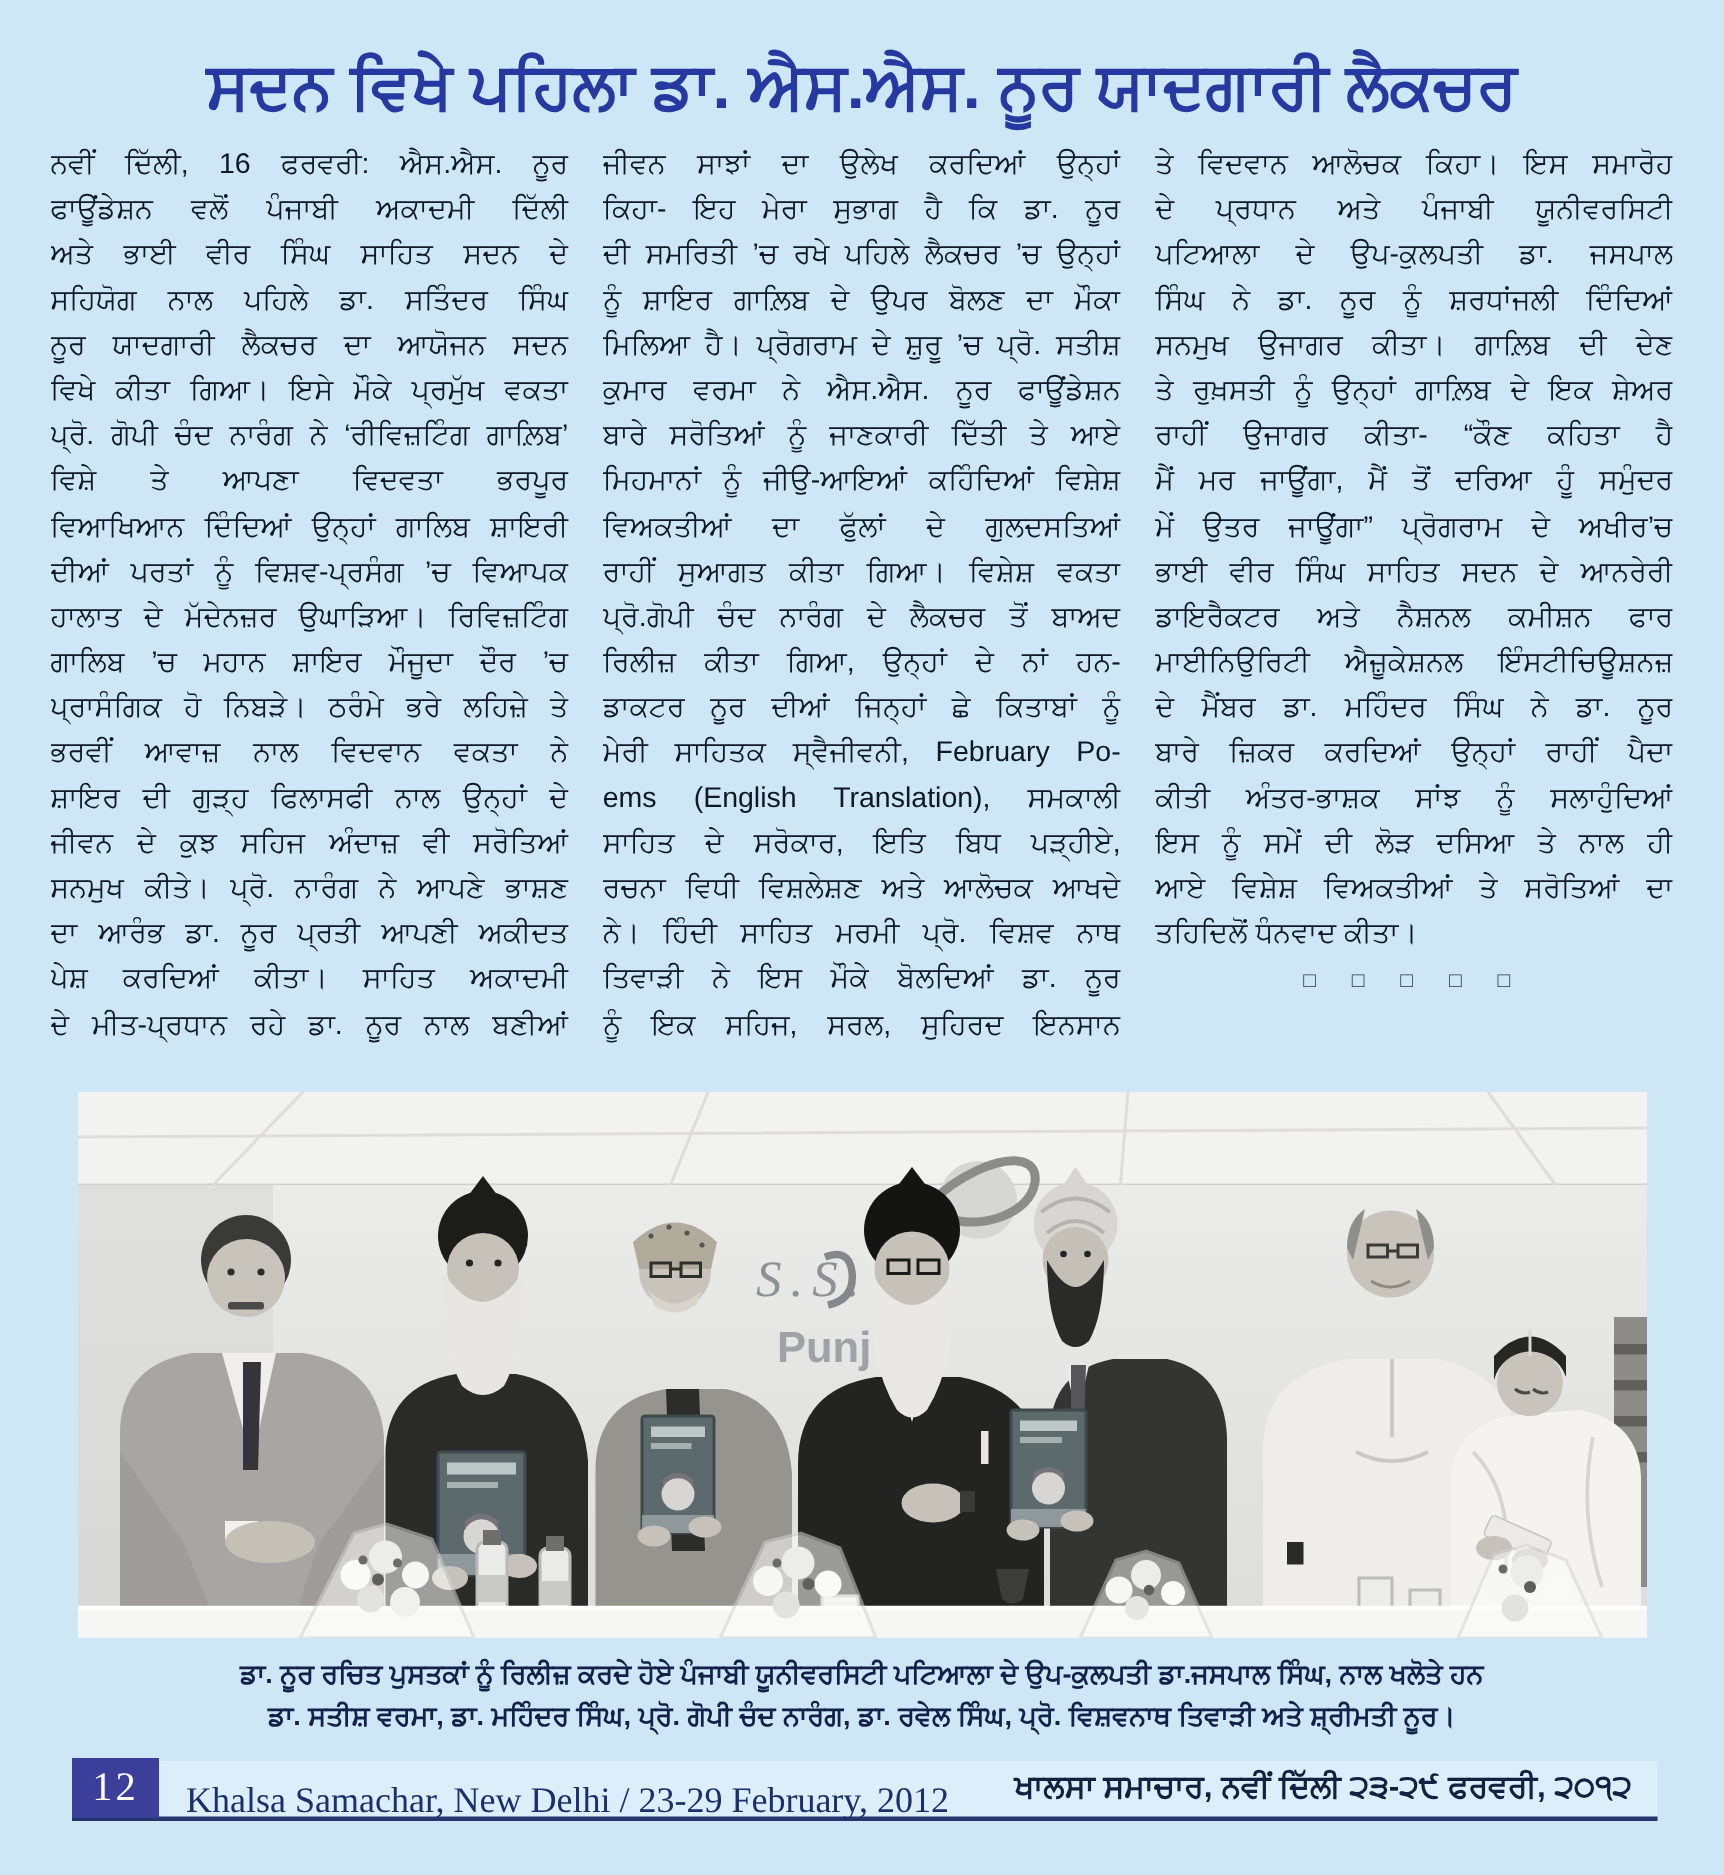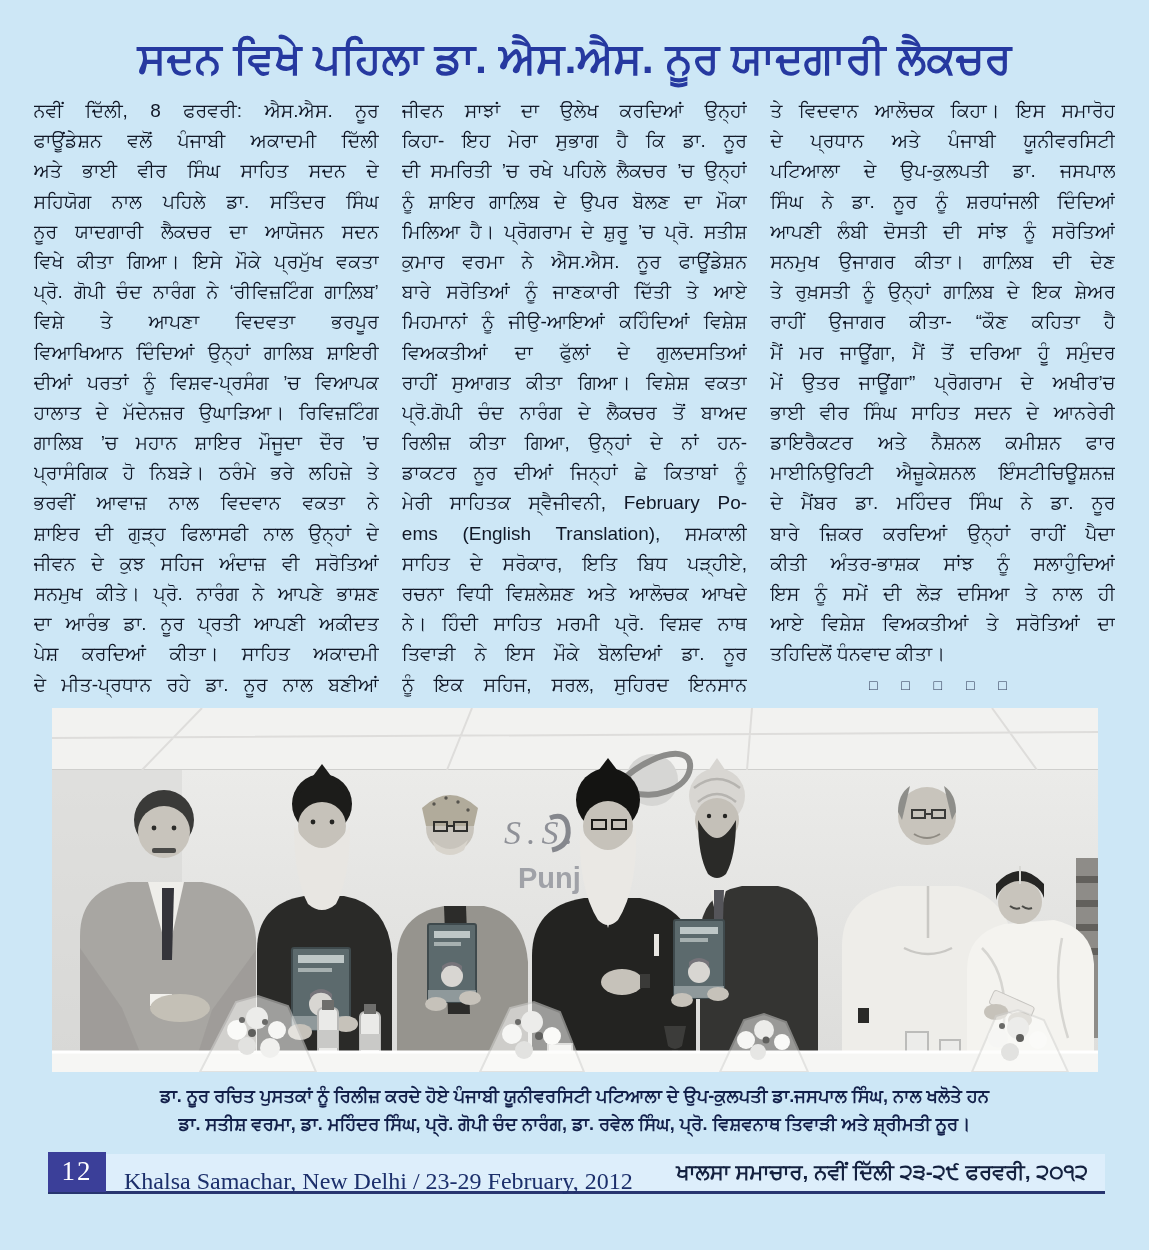--- a/index.html
+++ b/index.html
@@ -21,21 +21,21 @@
   .col{flex:1;font-size:19px;color:var(--body-text);}
   .tline{
     line-height:30.2px;height:30.2px;overflow:hidden;
     text-align:justify;text-align-last:justify;white-space:normal;
   }
   .tline.para-end{text-align-last:left;}
   .end-marker{
     text-align:center;font-size:14px;letter-spacing:10px;
     color:#2a3550;line-height:30px;height:30px;
   }
-  .photo-wrap{width:1046px;height:364px;margin:8px auto 0;overflow:hidden;}
+  .photo-wrap{width:1046px;height:364px;margin:29px auto 0;overflow:hidden;}
   .caption{
     width:1020px;margin:10px auto 0;text-align:center;
     font-weight:bold;font-size:18px;line-height:28px;color:var(--caption);
   }
   .footer{position:relative;height:48px;margin:14px 44px 0 48px;padding-left:44px;}
   .f-strip{position:absolute;left:0;right:0;top:2px;height:37px;background:var(--footer-strip);}
   .f-rule{position:absolute;left:0;right:0;top:39px;height:3px;background:var(--footer-rule);}
   .f-box{
     position:absolute;left:0;top:0;width:58px;height:40px;background:var(--footer-box);
     color:#ffffff;font-family:"Liberation Serif",serif;font-size:27px;
@@ -47,21 +47,21 @@
   }
   .f-pun{position:absolute;right:17px;top:8px;font-size:21px;font-weight:bold;color:#13203f;}
 </style>
 </head>
 <body>
 
 <h1 class="headline">ਸਦਨ ਵਿਖੇ ਪਹਿਲਾ ਡਾ. ਐਸ.ਐਸ. ਨੂਰ ਯਾਦਗਾਰੀ ਲੈਕਚਰ</h1>
 
 <div class="columns">
   <div class="col">
-      <div class="tline">ਨਵੀਂ ਦਿੱਲੀ, 8 ਫਰਵਰੀ: ਐਸ.ਐਸ. ਨੂਰ</div>
+      <div class="tline">ਨਵੀਂ ਦਿੱਲੀ, 16 ਫਰਵਰੀ: ਐਸ.ਐਸ. ਨੂਰ</div>
       <div class="tline">ਫਾਊਂਡੇਸ਼ਨ ਵਲੋਂ ਪੰਜਾਬੀ ਅਕਾਦਮੀ ਦਿੱਲੀ</div>
       <div class="tline">ਅਤੇ ਭਾਈ ਵੀਰ ਸਿੰਘ ਸਾਹਿਤ ਸਦਨ ਦੇ</div>
       <div class="tline">ਸਹਿਯੋਗ ਨਾਲ ਪਹਿਲੇ ਡਾ. ਸਤਿੰਦਰ ਸਿੰਘ</div>
       <div class="tline">ਨੂਰ ਯਾਦਗਾਰੀ ਲੈਕਚਰ ਦਾ ਆਯੋਜਨ ਸਦਨ</div>
       <div class="tline">ਵਿਖੇ ਕੀਤਾ ਗਿਆ। ਇਸੇ ਮੌਕੇ ਪ੍ਰਮੁੱਖ ਵਕਤਾ</div>
       <div class="tline">ਪ੍ਰੋ. ਗੋਪੀ ਚੰਦ ਨਾਰੰਗ ਨੇ ‘ਰੀਵਿਜ਼ਟਿੰਗ ਗਾਲ਼ਿਬ’</div>
       <div class="tline">ਵਿਸ਼ੇ ਤੇ ਆਪਣਾ ਵਿਦਵਤਾ ਭਰਪੂਰ</div>
       <div class="tline">ਵਿਆਖਿਆਨ ਦਿੰਦਿਆਂ ਉਨ੍ਹਾਂ ਗਾਲਿਬ ਸ਼ਾਇਰੀ</div>
       <div class="tline">ਦੀਆਂ ਪਰਤਾਂ ਨੂੰ ਵਿਸ਼ਵ-ਪ੍ਰਸੰਗ ’ਚ ਵਿਆਪਕ</div>
       <div class="tline">ਹਾਲਾਤ ਦੇ ਮੱਦੇਨਜ਼ਰ ਉਘਾੜਿਆ। ਰਿਵਿਜ਼ਟਿੰਗ</div>
@@ -95,21 +95,20 @@
       <div class="tline">ਰਚਨਾ ਵਿਧੀ ਵਿਸ਼ਲੇਸ਼ਣ ਅਤੇ ਆਲੋਚਕ ਆਖਦੇ</div>
       <div class="tline">ਨੇ। ਹਿੰਦੀ ਸਾਹਿਤ ਮਰਮੀ ਪ੍ਰੋ. ਵਿਸ਼ਵ ਨਾਥ</div>
       <div class="tline">ਤਿਵਾੜੀ ਨੇ ਇਸ ਮੌਕੇ ਬੋਲਦਿਆਂ ਡਾ. ਨੂਰ</div>
       <div class="tline">ਨੂੰ ਇਕ ਸਹਿਜ, ਸਰਲ, ਸੁਹਿਰਦ ਇਨਸਾਨ</div>
     </div>
   <div class="col">
       <div class="tline">ਤੇ ਵਿਦਵਾਨ ਆਲੋਚਕ ਕਿਹਾ। ਇਸ ਸਮਾਰੋਹ</div>
       <div class="tline">ਦੇ ਪ੍ਰਧਾਨ ਅਤੇ ਪੰਜਾਬੀ ਯੂਨੀਵਰਸਿਟੀ</div>
       <div class="tline">ਪਟਿਆਲਾ ਦੇ ਉਪ-ਕੁਲਪਤੀ ਡਾ. ਜਸਪਾਲ</div>
       <div class="tline">ਸਿੰਘ ਨੇ ਡਾ. ਨੂਰ ਨੂੰ ਸ਼ਰਧਾਂਜਲੀ ਦਿੰਦਿਆਂ</div>
-      <div class="tline">ਆਪਣੀ ਲੰਬੀ ਦੋਸਤੀ ਦੀ ਸਾਂਝ ਨੂੰ ਸਰੋਤਿਆਂ</div>
       <div class="tline">ਸਨਮੁਖ ਉਜਾਗਰ ਕੀਤਾ। ਗਾਲ਼ਿਬ ਦੀ ਦੇਣ</div>
       <div class="tline">ਤੇ ਰੁਖ਼ਸਤੀ ਨੂੰ ਉਨ੍ਹਾਂ ਗਾਲ਼ਿਬ ਦੇ ਇਕ ਸ਼ੇਅਰ</div>
       <div class="tline">ਰਾਹੀਂ ਉਜਾਗਰ ਕੀਤਾ- “ਕੌਣ ਕਹਿਤਾ ਹੈ</div>
       <div class="tline">ਮੈਂ ਮਰ ਜਾਊਂਗਾ, ਮੈਂ ਤੋਂ ਦਰਿਆ ਹੂੰ ਸਮੁੰਦਰ</div>
       <div class="tline">ਮੇਂ ਉਤਰ ਜਾਊਂਗਾ” ਪ੍ਰੋਗਰਾਮ ਦੇ ਅਖੀਰ’ਚ</div>
       <div class="tline">ਭਾਈ ਵੀਰ ਸਿੰਘ ਸਾਹਿਤ ਸਦਨ ਦੇ ਆਨਰੇਰੀ</div>
       <div class="tline">ਡਾਇਰੈਕਟਰ ਅਤੇ ਨੈਸ਼ਨਲ ਕਮੀਸ਼ਨ ਫਾਰ</div>
       <div class="tline">ਮਾਈਨਿਉਰਿਟੀ ਐਜ਼ੂਕੇਸ਼ਨਲ ਇੰਸਟੀਚਿਊਸ਼ਨਜ਼</div>
       <div class="tline">ਦੇ ਮੈਂਬਰ ਡਾ. ਮਹਿੰਦਰ ਸਿੰਘ ਨੇ ਡਾ. ਨੂਰ</div>
       <div class="tline">ਬਾਰੇ ਜ਼ਿਕਰ ਕਰਦਿਆਂ ਉਨ੍ਹਾਂ ਰਾਹੀਂ ਪੈਦਾ</div>

